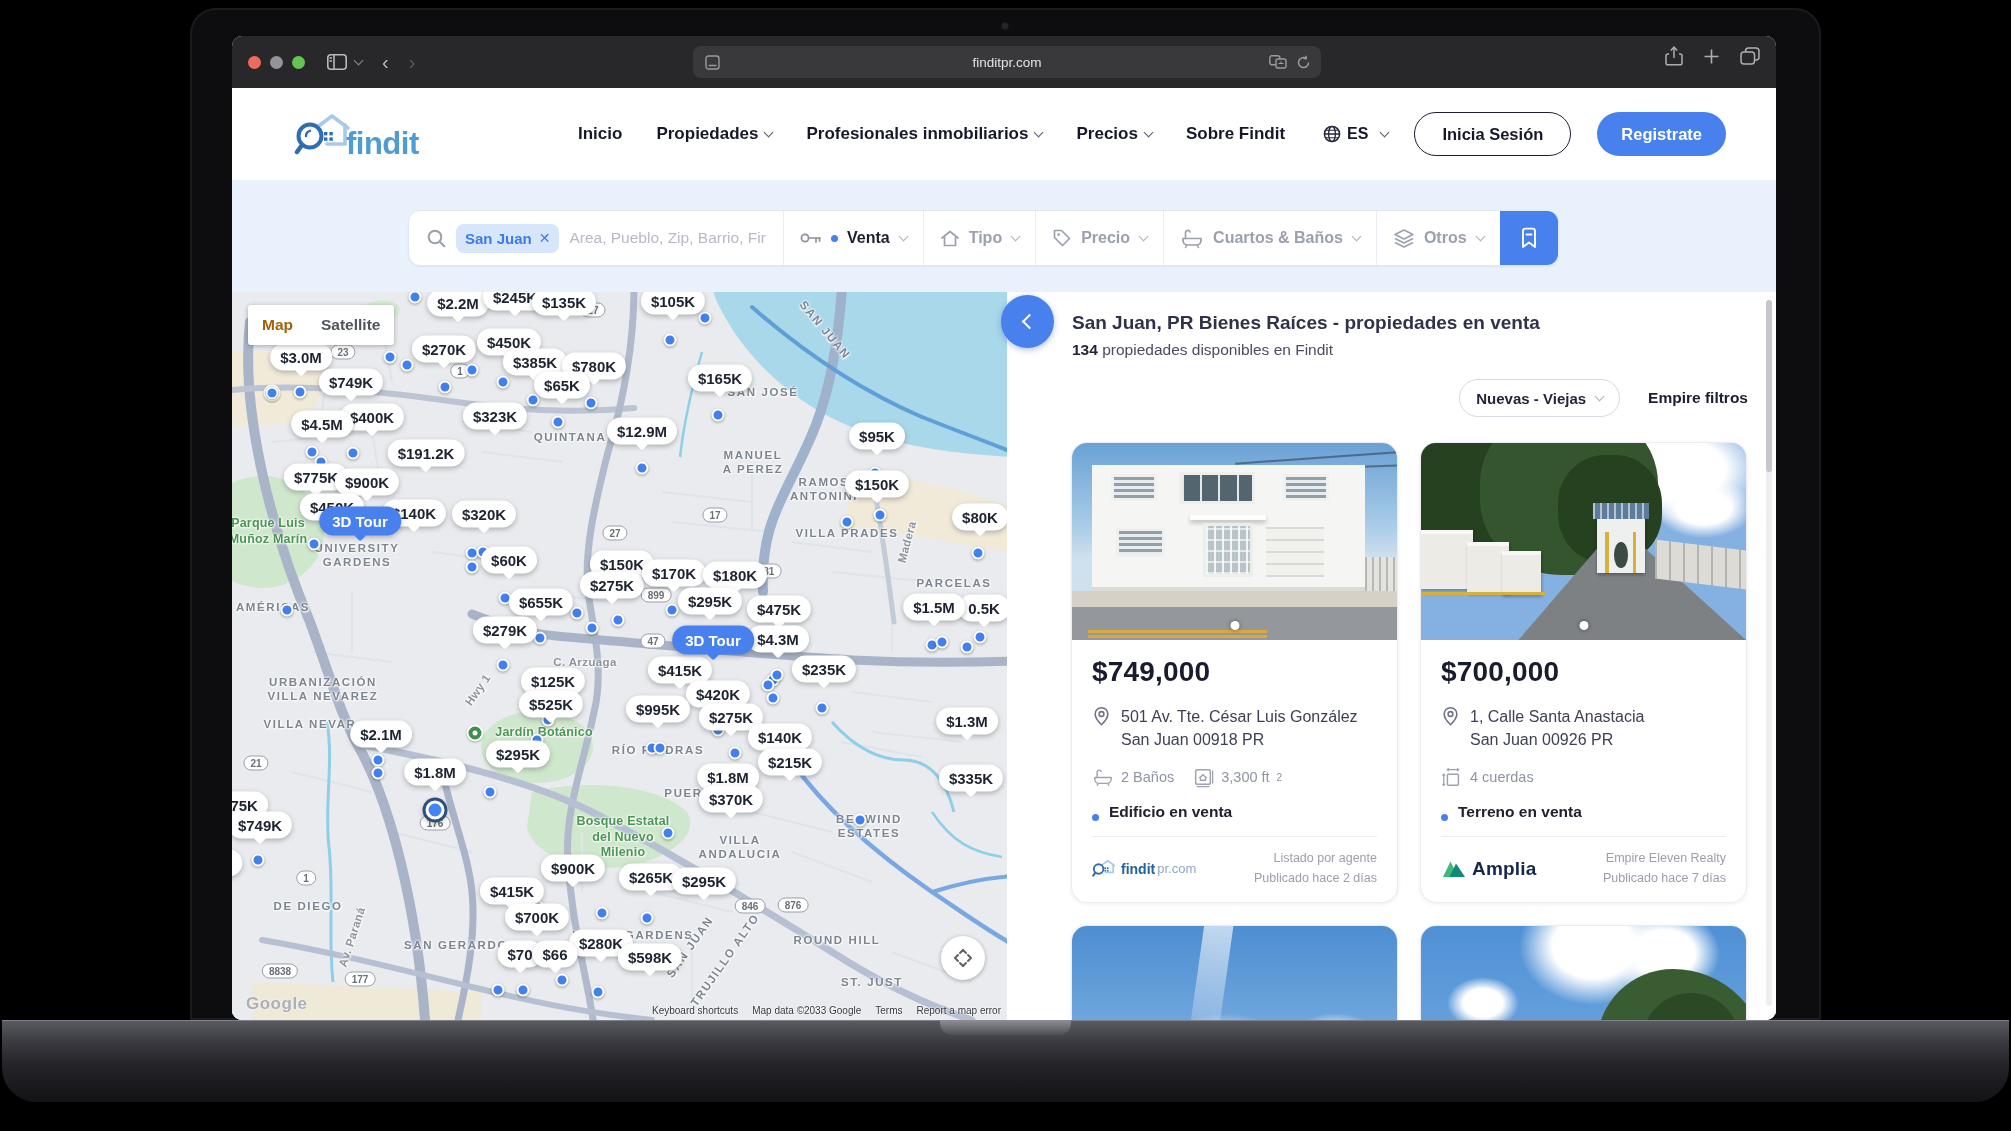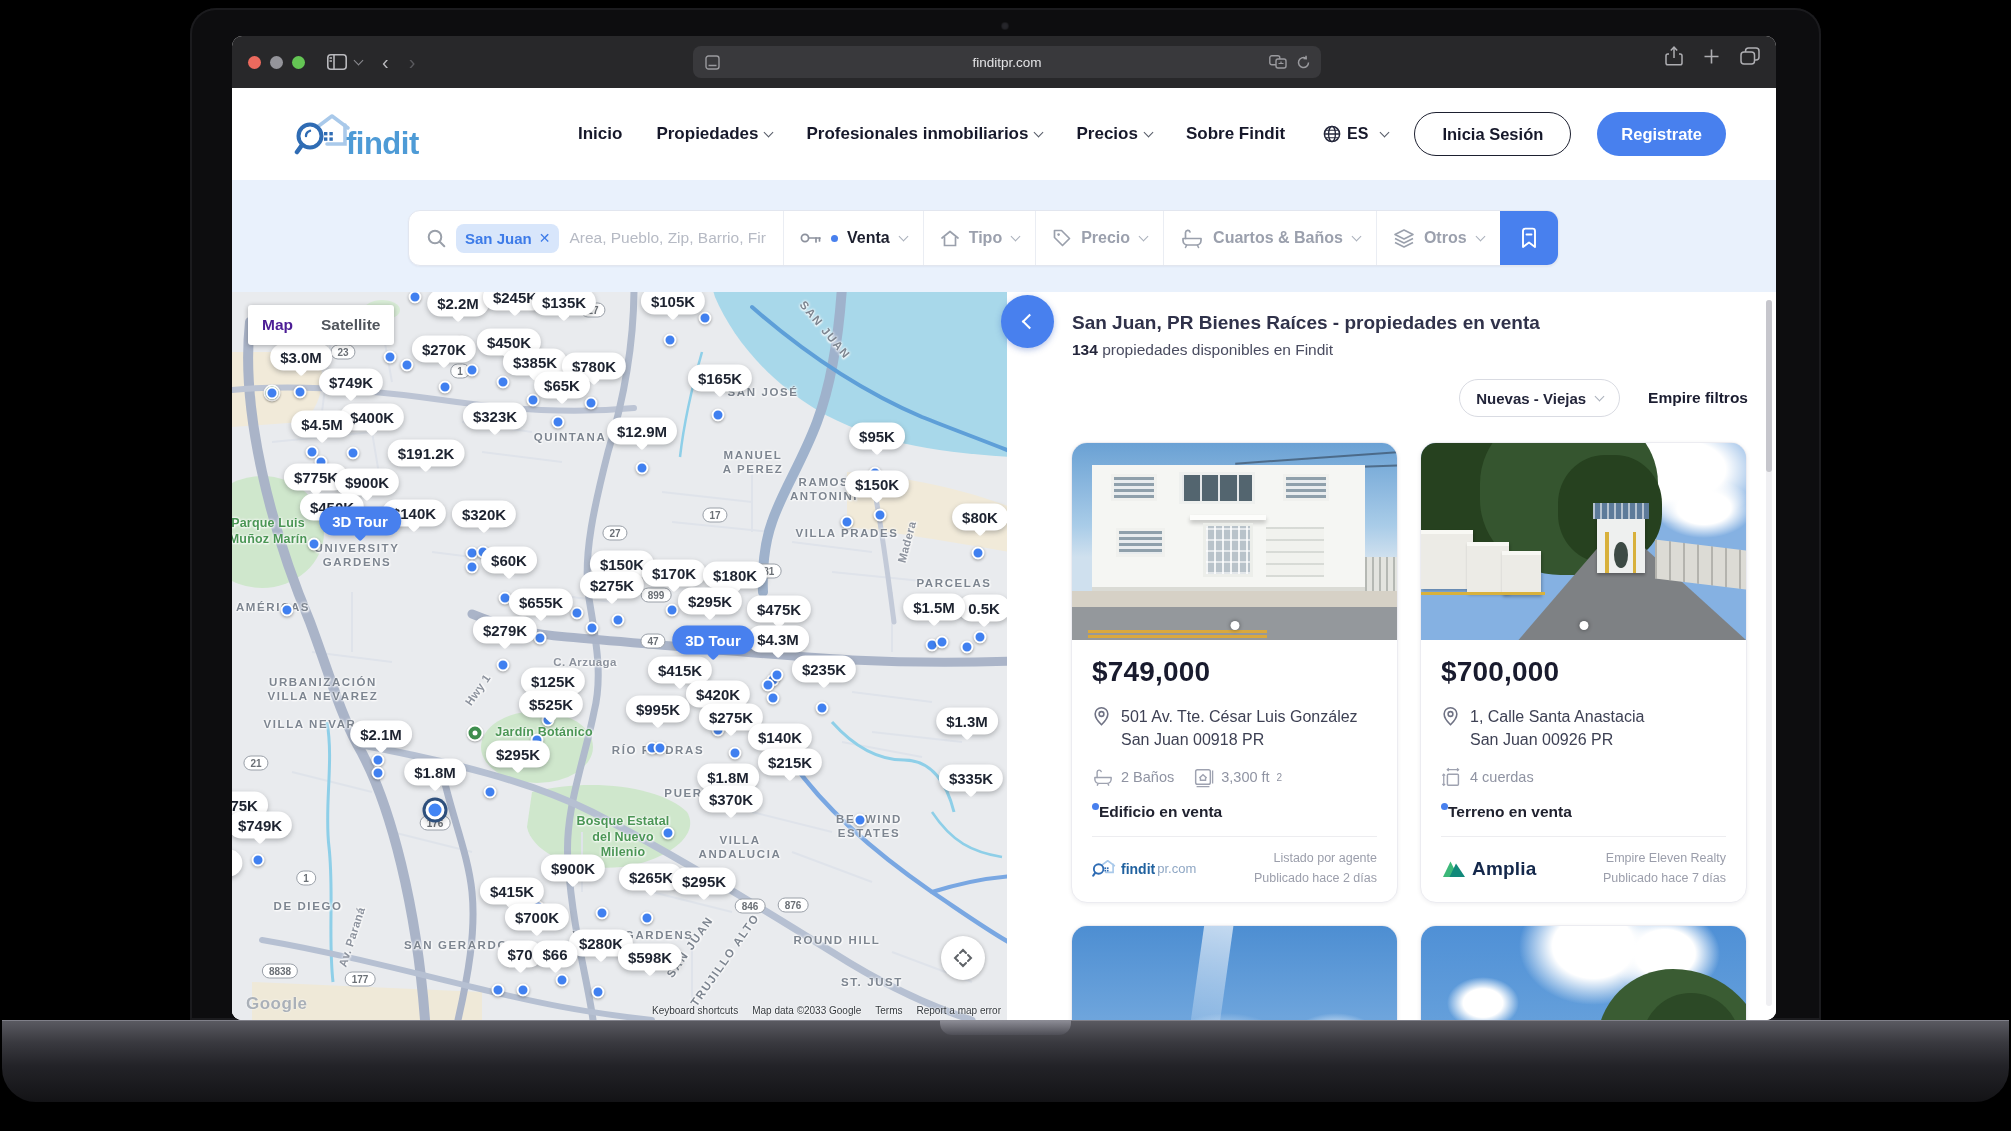--- a/index.html
+++ b/index.html
@@ -75,21 +75,21 @@
 
   
   .main { position:relative; height:728px; display:flex; }
 
   
   .map { position:relative; width:775px; height:728px; background:#e9ebee; overflow:hidden; }
   .map svg.base { position:absolute; left:0; top:0; }
   .map-toggle { position:absolute; left:16px; top:13px; background:#fff; border-radius:3px; display:flex;
                 box-shadow:0 1px 5px rgba(0,0,0,.3); height:40px; align-items:center; z-index:40; }
   .map-toggle span { padding:0 14px; font-size:15.5px; cursor:pointer; }
-  .mt-map { font-weight:700; color:#4c1d95; }
+  .mt-map { font-weight:700; color:#a16207; }
   .mt-sat { font-weight:600; color:#50555c; }
   .pin { position:absolute; transform:translate(-50%,-50%); background:#fff; color:#1d2330; font-weight:700;
          font-size:15px; padding:5px 10px; border-radius:17px; white-space:nowrap;
          box-shadow:0 2px 5px rgba(60,64,67,.35); z-index:20; cursor:pointer; }
   .pin::after { content:""; position:absolute; left:50%; bottom:-4px; width:9px; height:9px; background:inherit;
                 transform:translateX(-50%) rotate(45deg); border-radius:2px; z-index:-1; }
   .pin.tour { background:#4880EE; color:#fff; padding:6px 13px; border-radius:18px; z-index:22; }
   .mdot { position:absolute; width:13px; height:13px; border-radius:50%; background:#4080f0;
           border:2.5px solid #fff; transform:translate(-50%,-50%); box-shadow:0 1px 3px rgba(0,0,0,.35);
           z-index:10; cursor:pointer; }
@@ -136,21 +136,21 @@
   .photo-dot { position:absolute; bottom:10px; left:50%; transform:translateX(-50%); width:9px; height:9px;
                border-radius:50%; background:#fff; box-shadow:0 0 4px rgba(0,0,0,.45); z-index:5; }
   .card-body { padding:16px 20px 14px 20px; }
   .price { font-size:28px; font-weight:700; color:#191b2e; letter-spacing:.2px; }
   .addr-row { display:flex; margin-top:17px; gap:10px; }
   .addr-txt { font-size:16px; color:#3e4154; line-height:1.45; }
   .stats-row { display:flex; align-items:center; gap:8px; margin-top:15px; color:#8f93a2; font-size:14.5px; }
   .stat { display:flex; align-items:center; gap:7px; }
   .stat + .stat { margin-left:10px; }
   .stat sup { font-size:10px; }
-  .tag-row { display:flex; align-items:flex-start; margin-top:15px; }
+  .tag-row { display:flex; align-items:flex-end; gap:10px; margin-top:15px; }
   .tag-dot { width:7px; height:7px; border-radius:50%; background:#4880EE; }
   .tag-txt { font-size:15.5px; font-weight:700; color:#20222f; }
   .card-div { border-top:1px solid #ededf0; margin-top:15px; }
   .card-foot { display:flex; justify-content:space-between; align-items:center; margin-top:12px; }
   .brand { display:flex; align-items:center; gap:5px; }
   .brand-findit-b { font-size:14px; font-weight:700; color:#20619f; }
   .brand-findit-r { font-size:13px; color:#8fa7c4; margin-left:-3px; }
   .brand-amplia { font-size:19px; font-weight:700; color:#14284b; letter-spacing:.2px; }
   .foot-notes { text-align:right; font-size:12.5px; color:#9b9eab; line-height:1.55; }
   .vscroll { position:absolute; right:4px; top:8px; width:6px; height:706px; background:#efeff2; border-radius:3px; }

